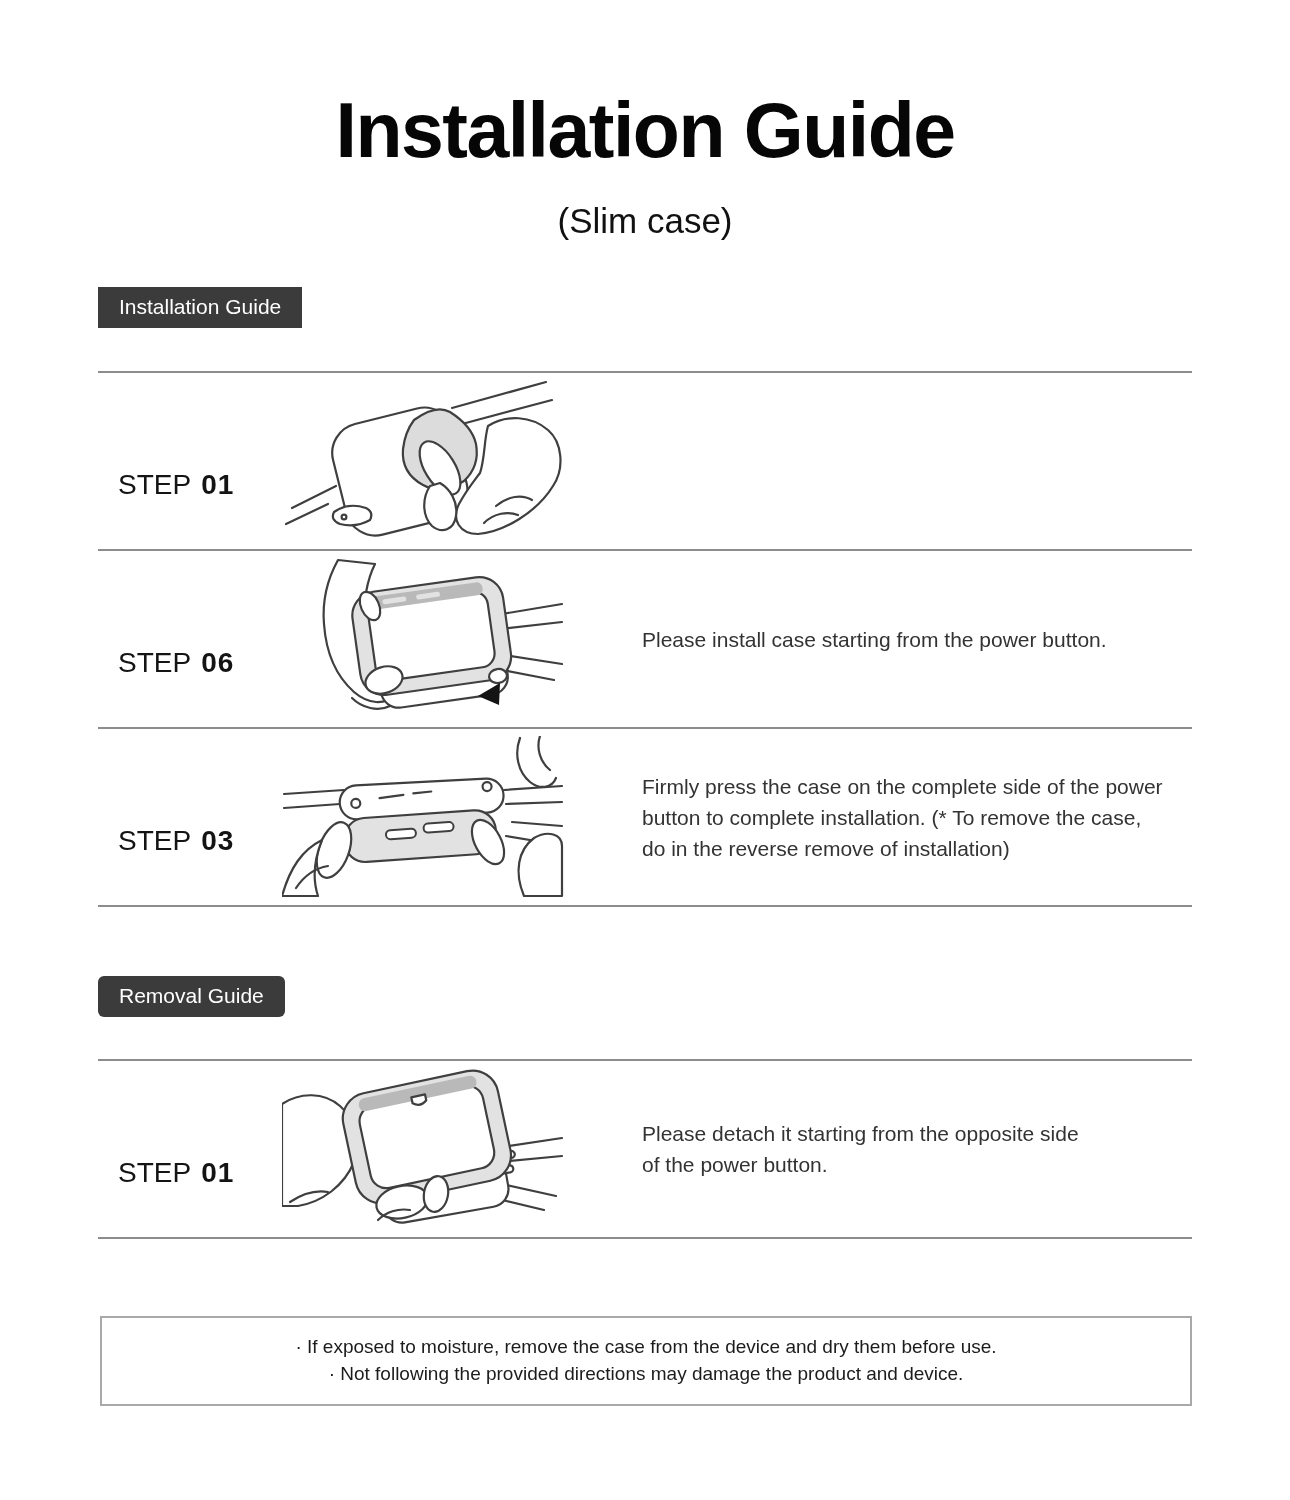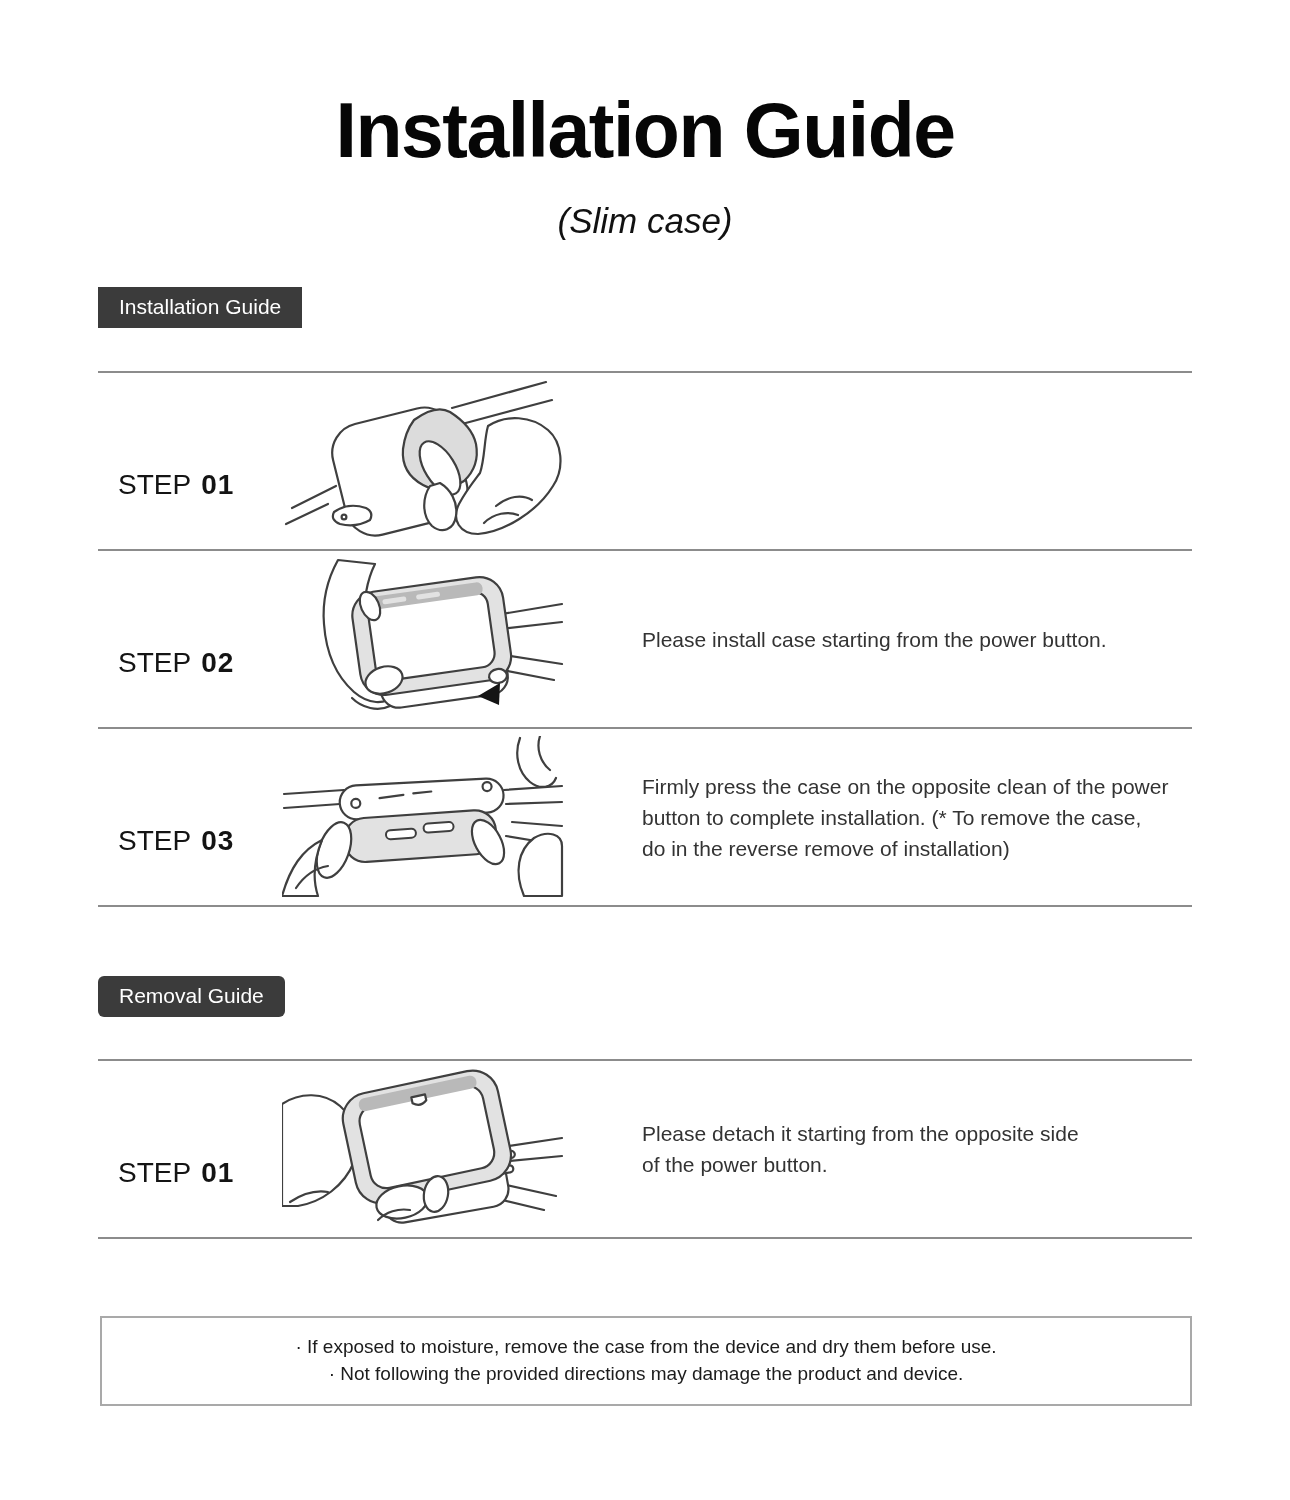--- a/index.html
+++ b/index.html
@@ -19,21 +19,20 @@
     letter-spacing: -1.5px;
     color: #060606;
     line-height: 1.0;
   }
   .subtitle {
     text-align: center;
     font-size: 35px;
     font-weight: 400;
     color: #111111;
     margin-top: 32px;
-    font-style: italic;
   }
 
   .badge {
     display: inline-block;
     background: #3b3b3b;
     color: #ffffff;
     font-size: 21px;
     padding: 8px 21px 9px 21px;
     margin-left: 98px;
   }
@@ -129,21 +128,21 @@
           </g>
           <path class="wh" d="M148,106 C140,118 140,136 150,146 C160,154 172,150 174,136 C176,121 168,109 158,103 Z"></path>
           <path class="ln" d="M214,126 C226,116 240,114 250,120"></path>
           <path class="ln" d="M202,143 C212,133 226,131 236,135"></path>
         </svg>
       </div>
     </div>
 
     <div class="step-row">
       <div class="step-label">
-        <span>STEP</span><span class="num">02</span>
+        <span>STEP</span><span class="num">06</span>
       </div>
       <div class="step-art">
         <svg width="284" height="162" viewBox="0 0 284 162">
           <path class="ln" d="M208,58 L280,46"></path>
           <path class="ln" d="M210,72 L280,64"></path>
           <path class="ln" d="M216,96 L280,106"></path>
           <path class="ln" d="M210,110 L272,122"></path>
           <path class="wh" d="M56,2 C46,20 40,42 42,66 C44,94 54,118 72,134 C86,146 103,148 113,136 C121,126 117,112 105,102 C93,92 85,78 83,62 C81,44 85,22 93,6 Z"></path>
           <g transform="rotate(-8 155 95)">
             <rect class="wh" x="94" y="62" width="128" height="82" rx="18"></rect>
@@ -204,21 +203,21 @@
           </g>
           <path class="wh" d="M0,160 C8,132 20,114 40,104 C32,124 30,142 36,160 Z"></path>
           <path class="ln" d="M14,152 C22,140 34,132 46,130"></path>
           <g transform="rotate(-28 206 106)">
             <ellipse class="wh" cx="206" cy="106" rx="13" ry="24"></ellipse>
           </g>
           <path class="wh" d="M242,160 C232,136 236,114 252,102 C266,94 280,98 280,110 L280,160 Z"></path>
         </svg>
       </div>
       <div class="step-desc">
-        <div>Firmly press the case on the opposite clean of the power</div>
+        <div>Firmly press the case on the complete side of the power</div>
         <div>button to complete installation. (* To remove the case,</div>
         <div>do in the reverse remove of installation)</div>
       </div>
     </div>
 
   </div>
 
   <div style="display:block">
     <div class="badge badge-removal">Removal Guide</div>
   </div>

